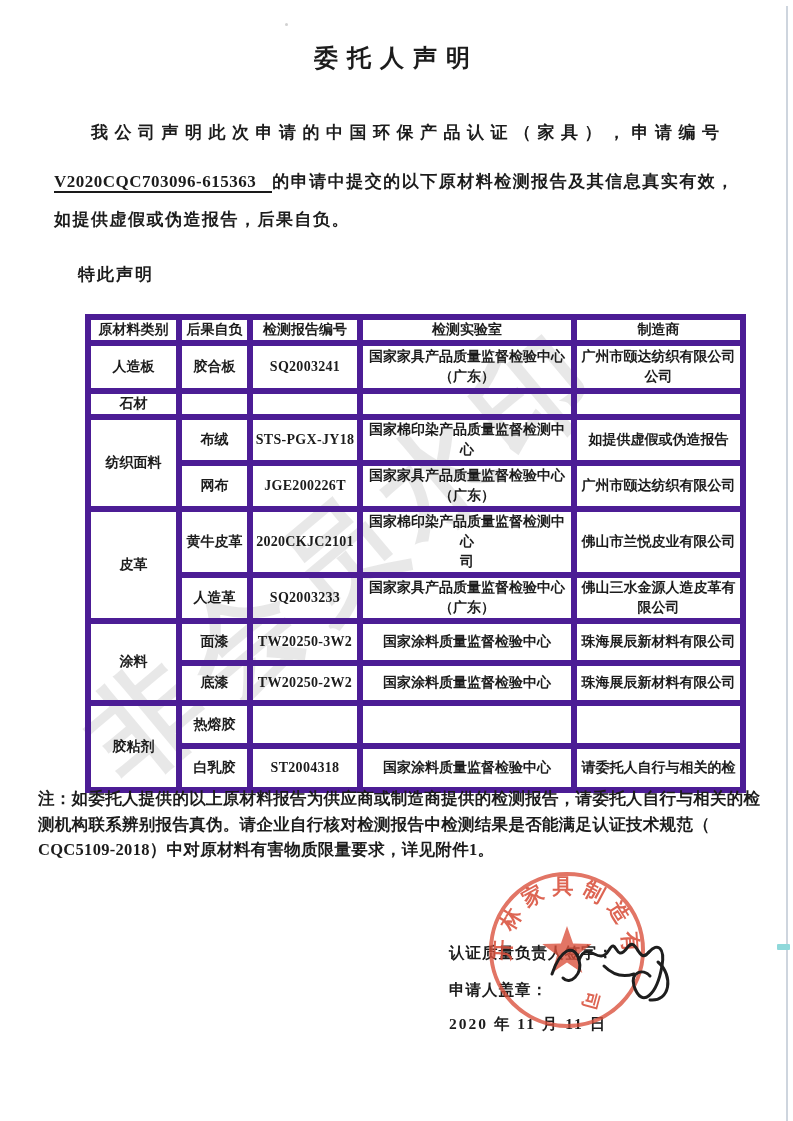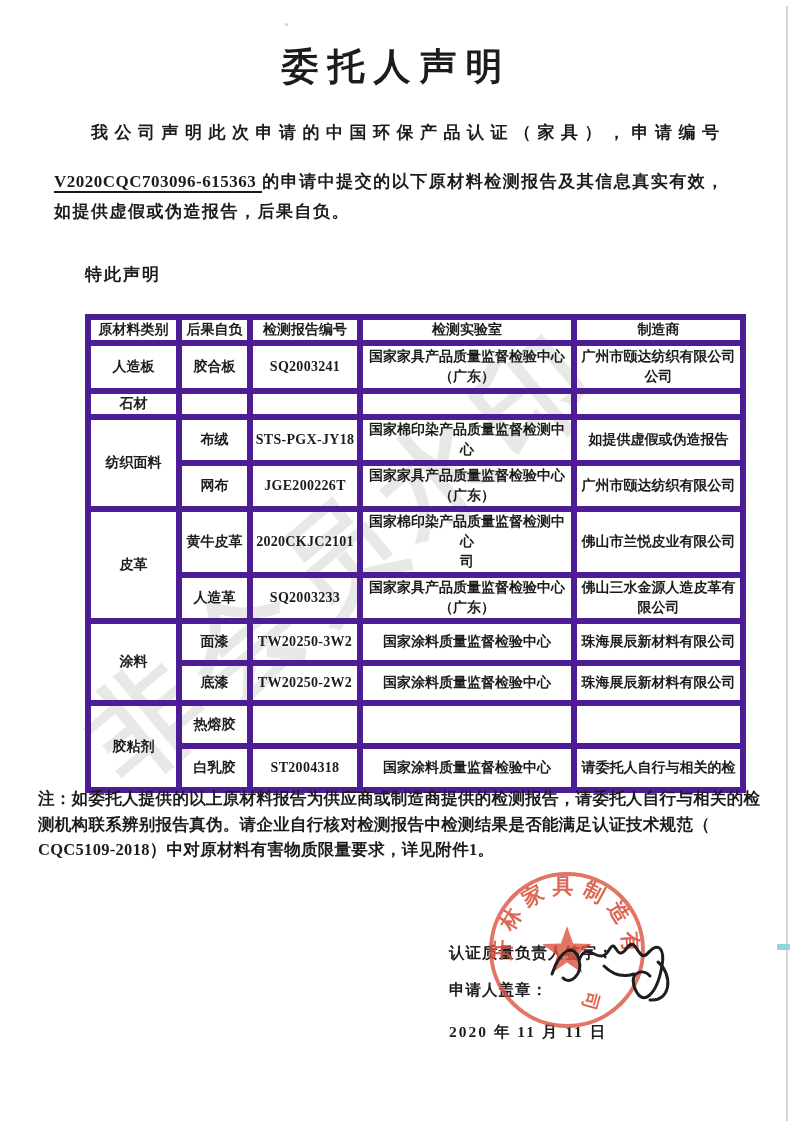--- a/index.html
+++ b/index.html
@@ -11,29 +11,29 @@
   
   .watermark{
     position:absolute;left:345px;top:555px;z-index:0;
     transform:translate(-50%,-50%) rotate(-40deg);
     font-size:112px;font-weight:700;letter-spacing:14px;white-space:nowrap;
     color:#000;opacity:0.085;pointer-events:none;
   }
   .layer{position:relative;z-index:2;}
   .title{
     position:absolute;left:0;right:0;top:42px;margin:0;text-align:center;
-    font-size:37px;font-weight:700;letter-spacing:9px;
+    font-size:24px;font-weight:700;letter-spacing:9px;
   }
   .pline{position:absolute;margin:16px;font-size:17px;font-weight:600;white-space:nowrap;}
   .pline1{left:75px;top:105px;letter-spacing:6.5px;}
   .pline2{left:38px;top:154px;letter-spacing:1.5px;}
-  .pline3{left:38px;top:184px;letter-spacing:1.5px;}
-  .hereby{left:69px;top:247px;letter-spacing:2px;}
+  .pline3{left:38px;top:192px;letter-spacing:1.5px;}
+  .hereby{left:62px;top:247px;letter-spacing:2px;}
   .appno{
-    font-weight:700;letter-spacing:0.5px;padding-right:6px;
+    font-weight:700;letter-spacing:0.5px;padding-right:16px;
     border-bottom:2px solid #1a1a1a;
   }
   
   table.mat{
     position:absolute;left:85px;top:314px;width:655px;
     border-collapse:collapse;table-layout:fixed;
     font-size:14px;line-height:20px;
   }
   table.mat td,table.mat th{
     border:6px solid #4c1d95;text-align:center;vertical-align:middle;
@@ -47,21 +47,21 @@
   
   .note{
     position:absolute;left:38px;top:786px;width:730px;margin:0;
     font-size:16.5px;font-weight:700;line-height:25.5px;letter-spacing:0.3px;
     white-space:pre-line;
   }
   
   .sig-label{position:absolute;font-size:15.5px;font-weight:600;letter-spacing:1px;white-space:nowrap;}
   .sig1{left:449px;top:943px;}
   .sig2{left:449px;top:980px;}
-  .sig3{left:449px;top:1014px;letter-spacing:2px;margin-top:8px;}
+  .sig3{left:449px;top:1014px;letter-spacing:2px;}
   
   .stamp-svg{position:absolute;left:487px;top:870px;z-index:3;opacity:0.88;}
   .sign-svg{position:absolute;left:546px;top:916px;z-index:4;}
   .stamp-arc{font-size:21px;font-weight:700;letter-spacing:7.5px;}
   
   .scan-edge{position:absolute;left:786px;top:6px;width:2px;height:1115px;background:#c9d0da;opacity:0.9;z-index:5;}
   .scan-cyan{position:absolute;left:777px;top:944px;width:13px;height:6px;background:#8fd8da;border-radius:1px;z-index:6;}
   .scan-dot{position:absolute;left:285px;top:23px;width:3px;height:3px;background:#b3b3b3;opacity:0.6;border-radius:50%;z-index:5;}
 </style>
 </head>

